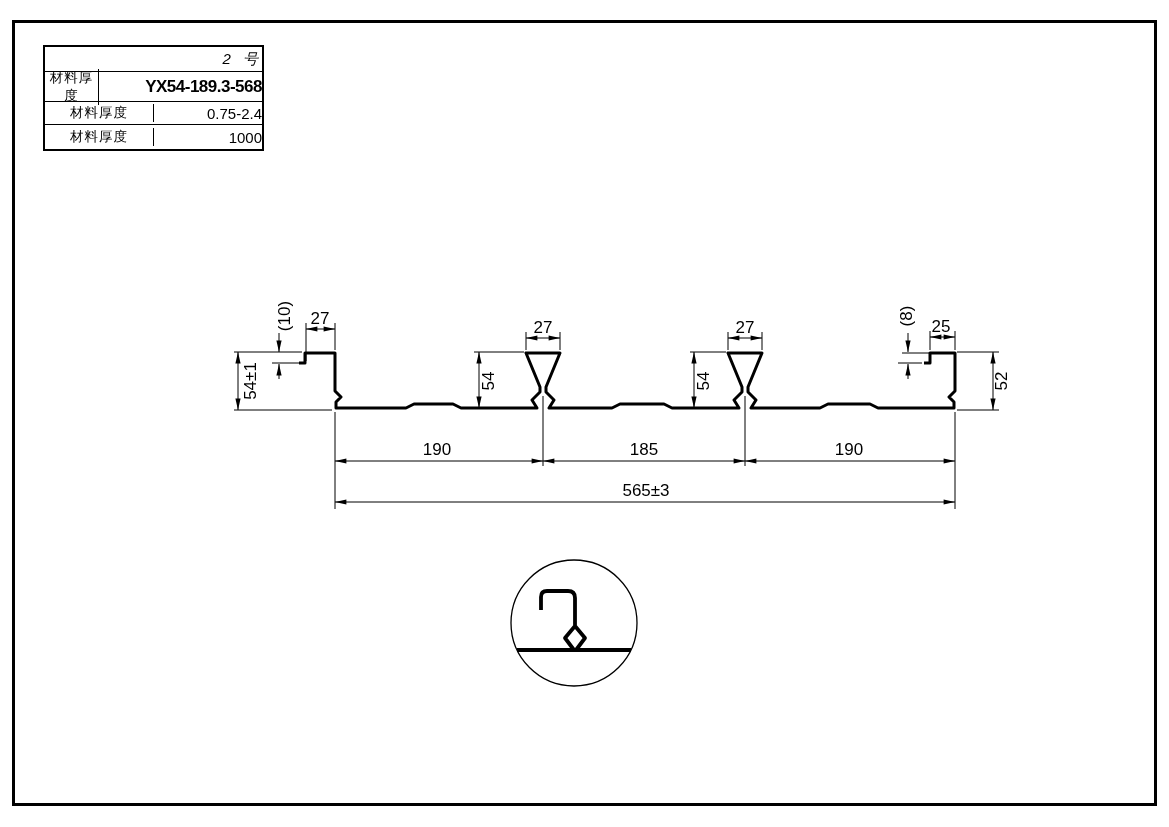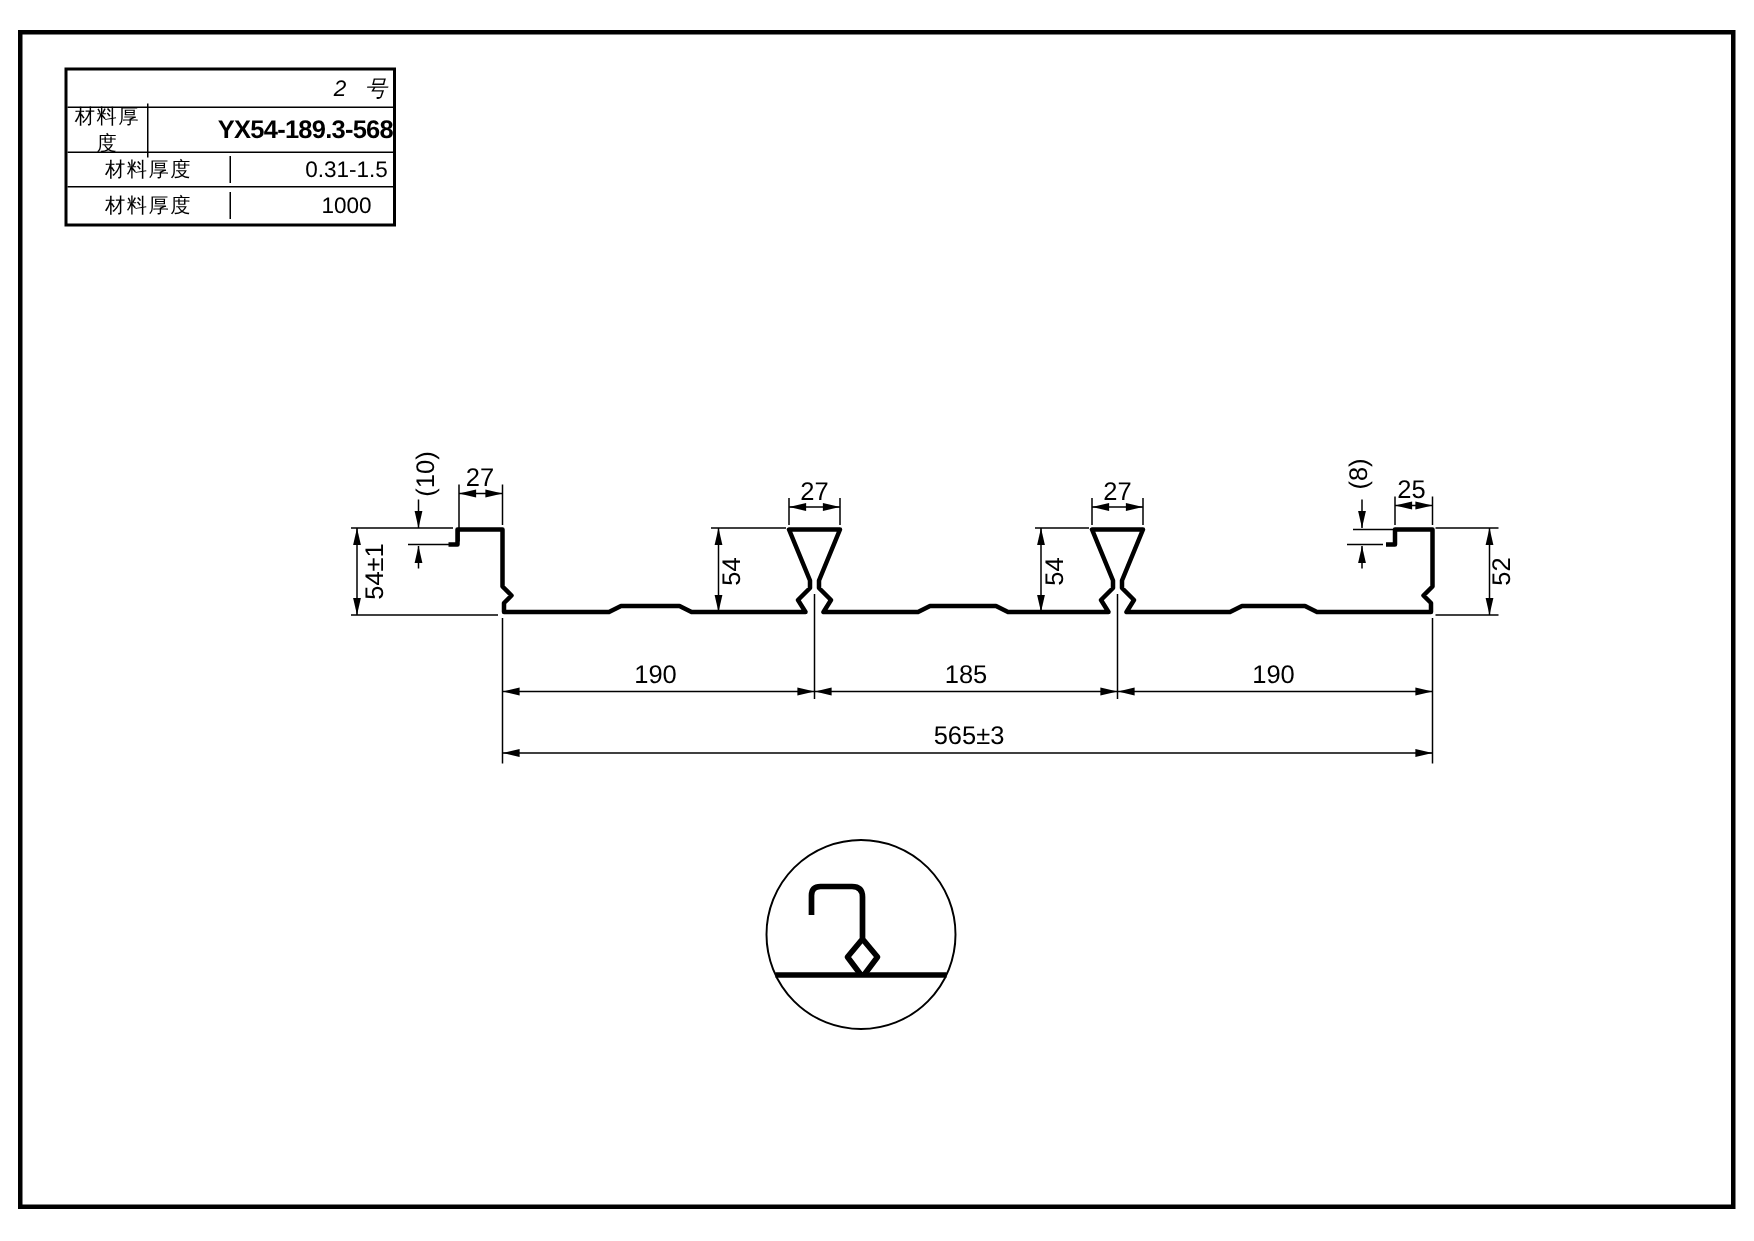--- a/index.html
+++ b/index.html
@@ -4,21 +4,21 @@
 <style>
   html,body{margin:0;padding:0;background:#fff;}
   body{width:1169px;height:827px;position:relative;font-family:"Liberation Sans",sans-serif;color:#000;}
   .sheet{position:absolute;left:12px;top:20px;width:1139px;height:780px;border:3px solid #000;background:#fff;}
   
   .tb{position:absolute;left:43px;top:45px;width:217px;border:2px solid #000;background:#fff;}
   .tb-row{display:flex;border-top:1px solid #000;align-items:center;}
   .tb-row:first-child{border-top:none;}
   .tb-head{justify-content:flex-end;height:24px;font-size:15px;letter-spacing:4px;font-style:italic;}
   .tb-cell-label{width:108px;border-right:1px solid #000;text-align:center;font-size:13.5px;letter-spacing:1px;}
-  .tb-cell-value{flex:1;text-align:center;font-size:15px;margin-left:46px;}
+  .tb-cell-value{flex:1;text-align:right;font-size:15px;margin-left:46px;}
   .r2{height:29px;}.r3{height:24px;}.r4{height:22px;}.r5{height:24px;}
   .model{font-weight:bold;font-size:17px;letter-spacing:-0.5px;white-space:nowrap;}
   svg{position:absolute;left:0;top:0;}
   .thick{stroke:#000;stroke-width:3;fill:none;stroke-linejoin:round;stroke-linecap:butt;}
   .thick4{stroke:#000;stroke-width:3.8;fill:none;stroke-linejoin:round;stroke-linecap:butt;}
   .thin{stroke:#000;stroke-width:1;fill:none;}
   .dimtxt{font-family:"Liberation Sans",sans-serif;font-size:17px;fill:#000;}
 </style>
 </head>
 <body>
@@ -28,21 +28,21 @@
 <div class="tb">
   <div class="tb-row tb-head">
     <span>2 号</span>
   </div>
   <div class="tb-row r2">
     <div class="tb-cell-label">材料厚度</div>
     <div class="tb-cell-value model">YX54-189.3-568</div>
   </div>
   <div class="tb-row r4">
     <div class="tb-cell-label">材料厚度</div>
-    <div class="tb-cell-value">0.31-1.5</div>
+    <div class="tb-cell-value">0.75-2.4</div>
   </div>
   <div class="tb-row r5">
     <div class="tb-cell-label">材料厚度</div>
     <div class="tb-cell-value">1000</div>
   </div>
 </div>
 
 <svg width="1169" height="827" viewBox="0 0 1169 827">
   <defs>
     <marker id="arr" viewBox="0 0 12 8" refX="12" refY="4" markerWidth="12" markerHeight="8" markerUnits="userSpaceOnUse" orient="auto-start-reverse">

